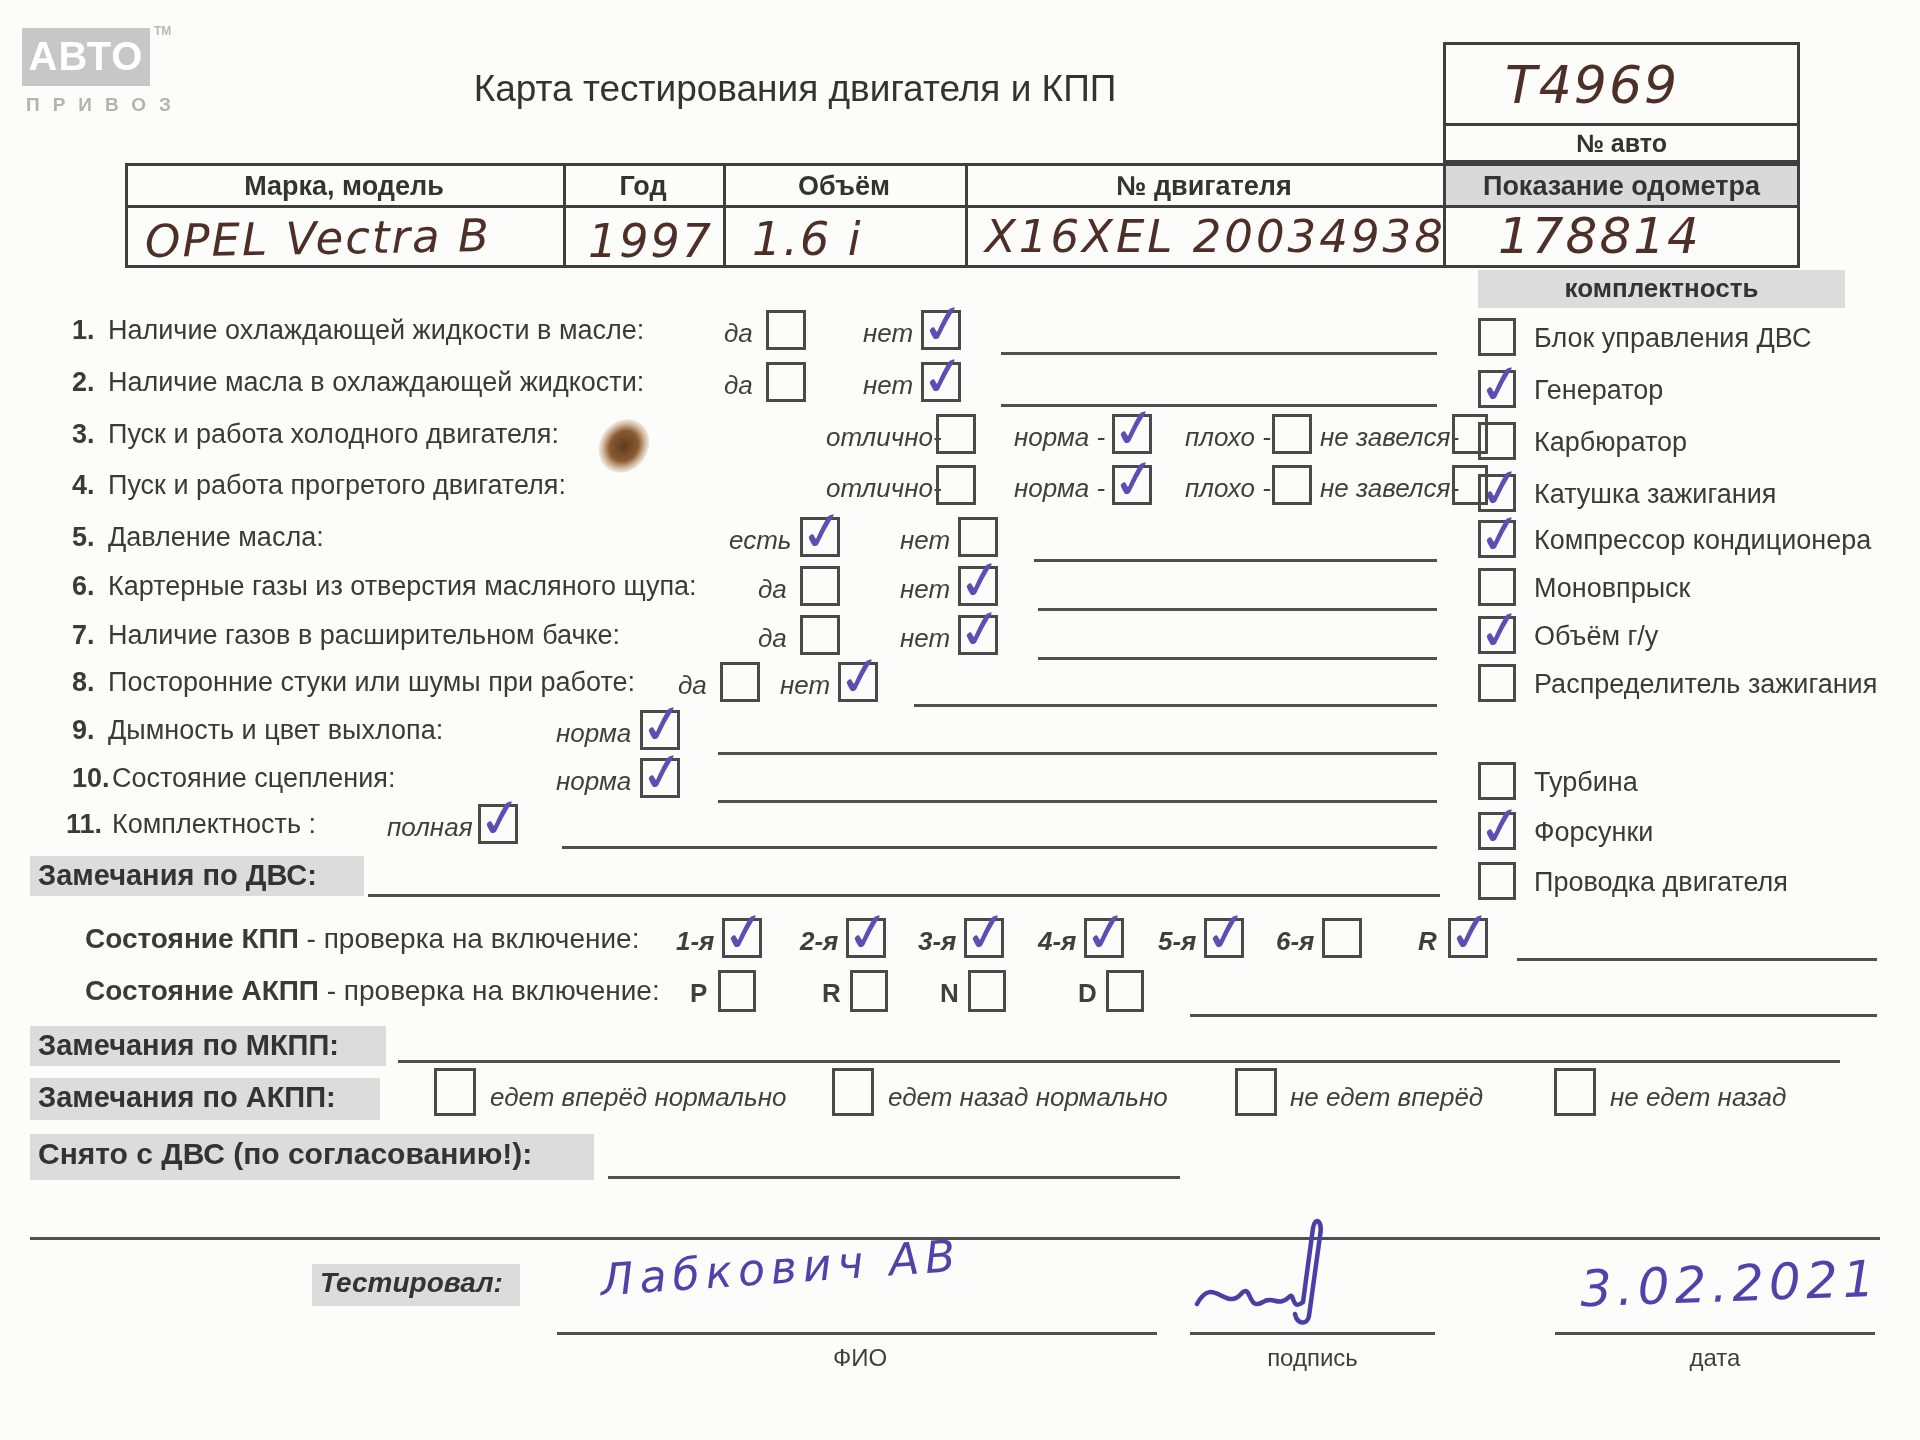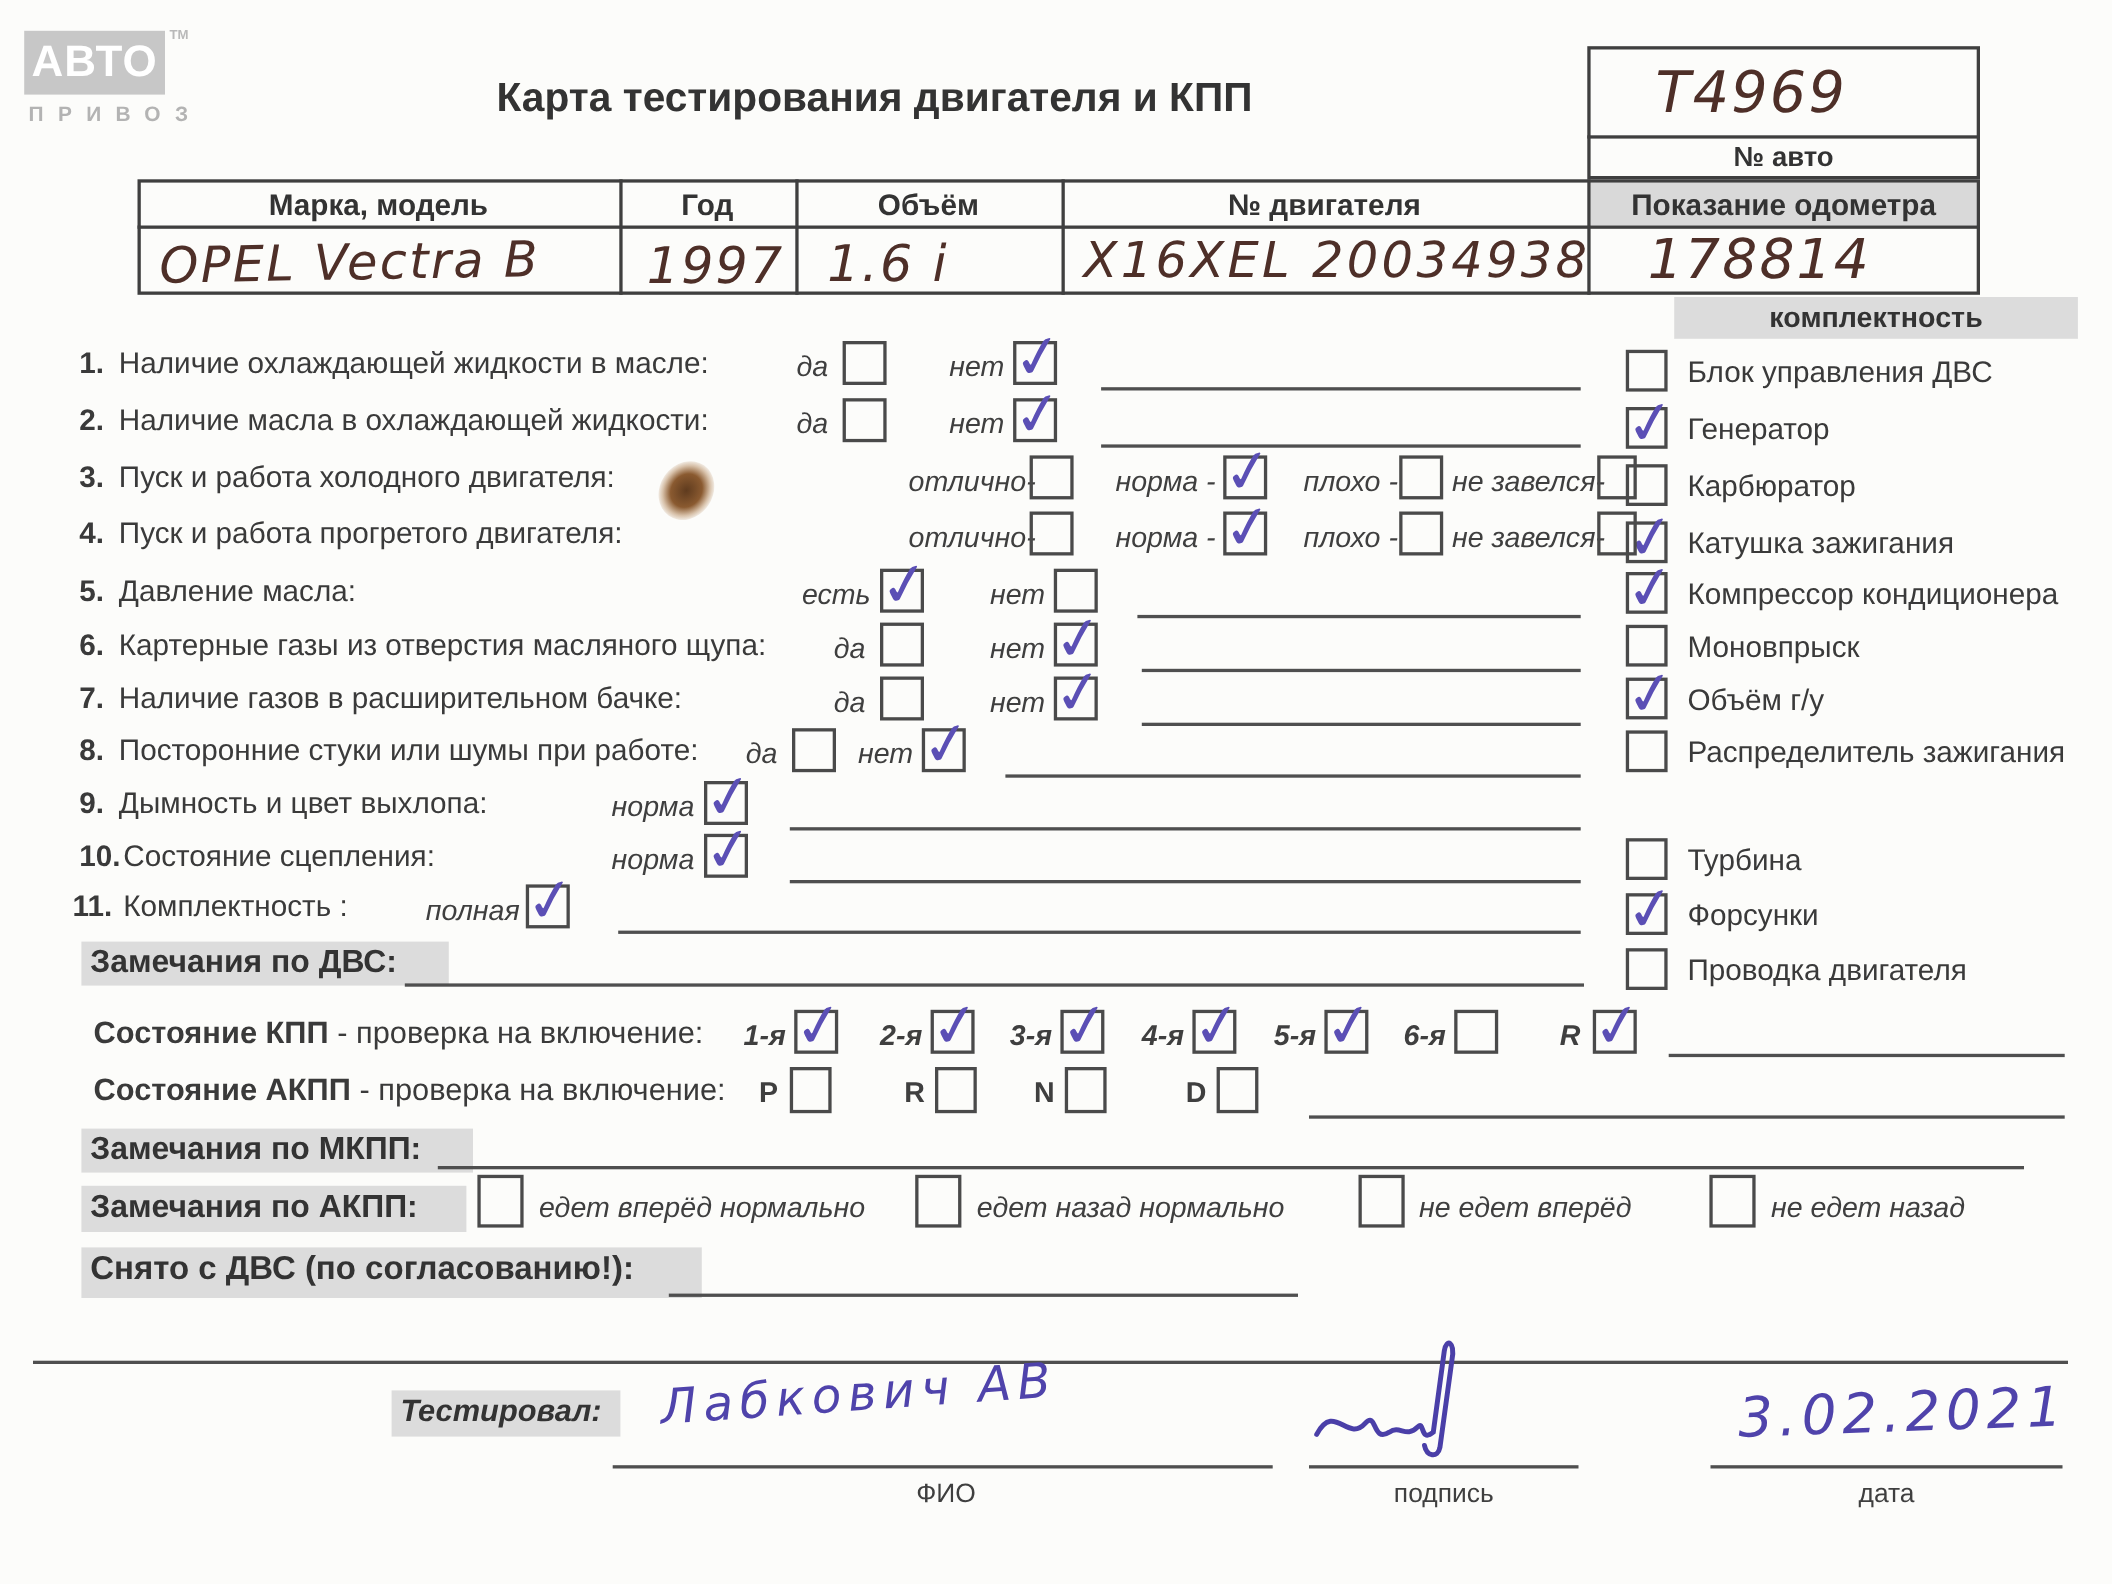--- a/index.html
+++ b/index.html
@@ -5,21 +5,21 @@
   html,body{margin:0;padding:0;background:#e9e9e7;}
   .page{position:relative;width:1920px;height:1440px;background:#fcfcfa;
         font-family:"Liberation Sans",sans-serif;color:#3a3a3a;overflow:hidden;}
   .abs{position:absolute;}
   
   .logo-block{left:22px;top:28px;width:128px;height:58px;background:#c7c7c7;
               color:#fff;font-weight:700;font-size:40px;text-align:center;line-height:56px;letter-spacing:1px;}
   .logo-tm{left:154px;top:24px;font-size:12px;color:#b9b9b9;font-weight:700;}
   .logo-sub{left:26px;top:94px;font-size:19px;color:#b3b3b3;font-weight:700;letter-spacing:13px;}
   
-  .title{left:410px;top:68px;width:770px;text-align:center;font-weight:700;font-size:37px;color:#333;}
+  .title{left:410px;top:68px;width:770px;text-align:center;font-weight:400;font-size:37px;color:#333;}
   
   .tbl-border{box-sizing:border-box;border:3px solid #3f3f3f;background:transparent;}
   .vline{width:0;border-left:3px solid #3f3f3f;}
   .hline{height:0;border-top:3px solid #3f3f3f;}
   .th{font-weight:700;font-size:27px;text-align:center;color:#333;}
   .shadecell{background:#d9d9d9;}
   
   .hand{font-family:"DejaVu Sans",sans-serif;font-style:italic;color:#4e2f28;
         letter-spacing:2px;white-space:nowrap;}
   .hand.blue{color:#4f43ab;}
@@ -28,21 +28,21 @@
   .num{position:absolute;top:5px;font-weight:700;font-size:27px;}
   .itemlbl{position:absolute;top:5px;font-size:27px;}
   .opt{position:absolute;top:8px;font-style:italic;font-size:26px;color:#3f3f3f;}
   .optb{font-weight:700;}
   .cb{position:absolute;top:0;box-sizing:border-box;width:40px;height:40px;
       border:3px solid #4a4a4a;background:transparent;}
   .cb.checked::after{content:"\2713";position:absolute;left:-3px;top:-20px;font-size:54px;
       color:#5b4fb5;font-family:"DejaVu Sans",sans-serif;transform:rotate(-8deg);}
   .wline{position:absolute;height:0;border-bottom:3px solid #4f4f4f;}
   
-  .seclbl{background:#dcdcdc;font-weight:700;color:#333;box-sizing:border-box;padding:3px 8px;margin-left:44px;}
+  .seclbl{background:#dcdcdc;font-weight:700;color:#333;box-sizing:border-box;padding:3px 8px;}
   
   .comp-lbl{position:absolute;top:5px;font-size:27px;}
   .cap{font-size:24px;color:#3f3f3f;}
   .fly{background:radial-gradient(ellipse at 50% 50%, #5f3b1e 0%, #8a5a30 40%, rgba(170,120,70,.45) 60%, rgba(170,120,70,0) 75%);
        transform:rotate(35deg);border-radius:50%;}
 </style>
 </head>
 <body>
 
 <div class="page">

